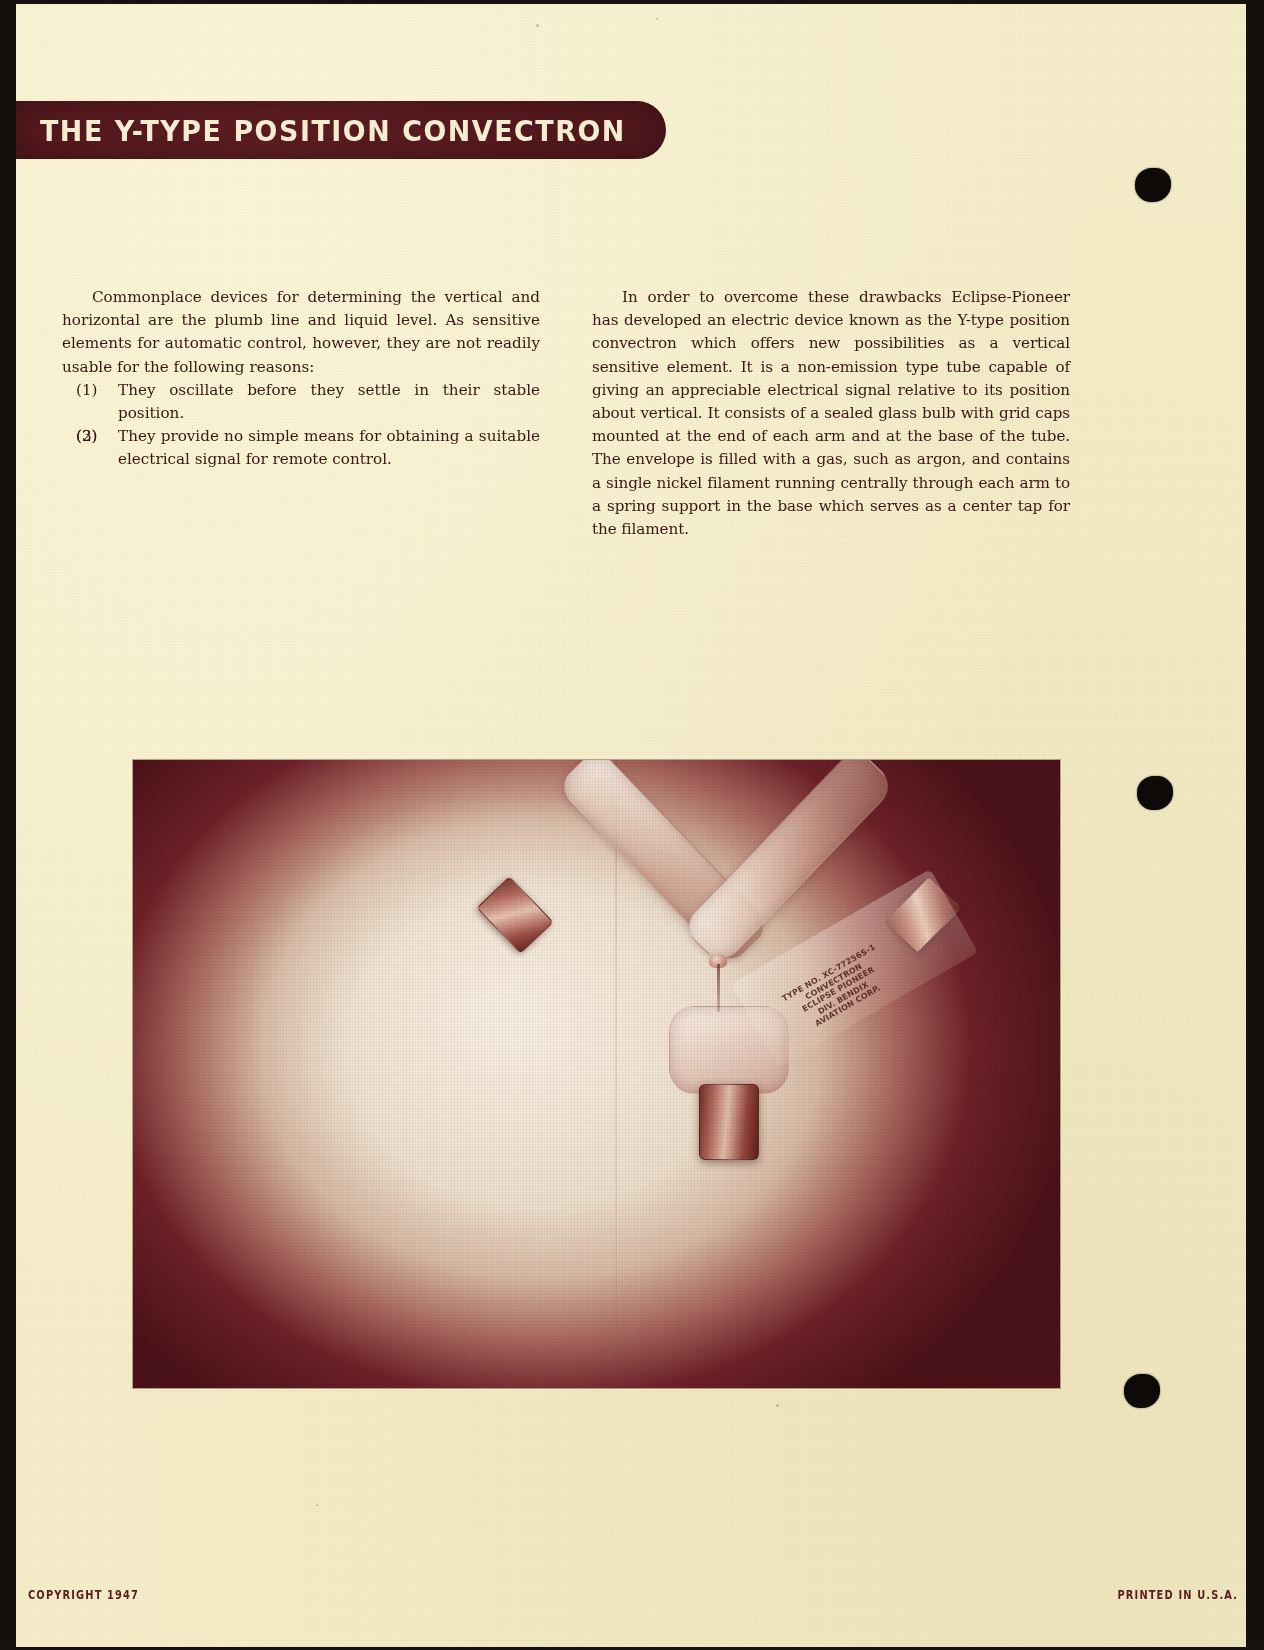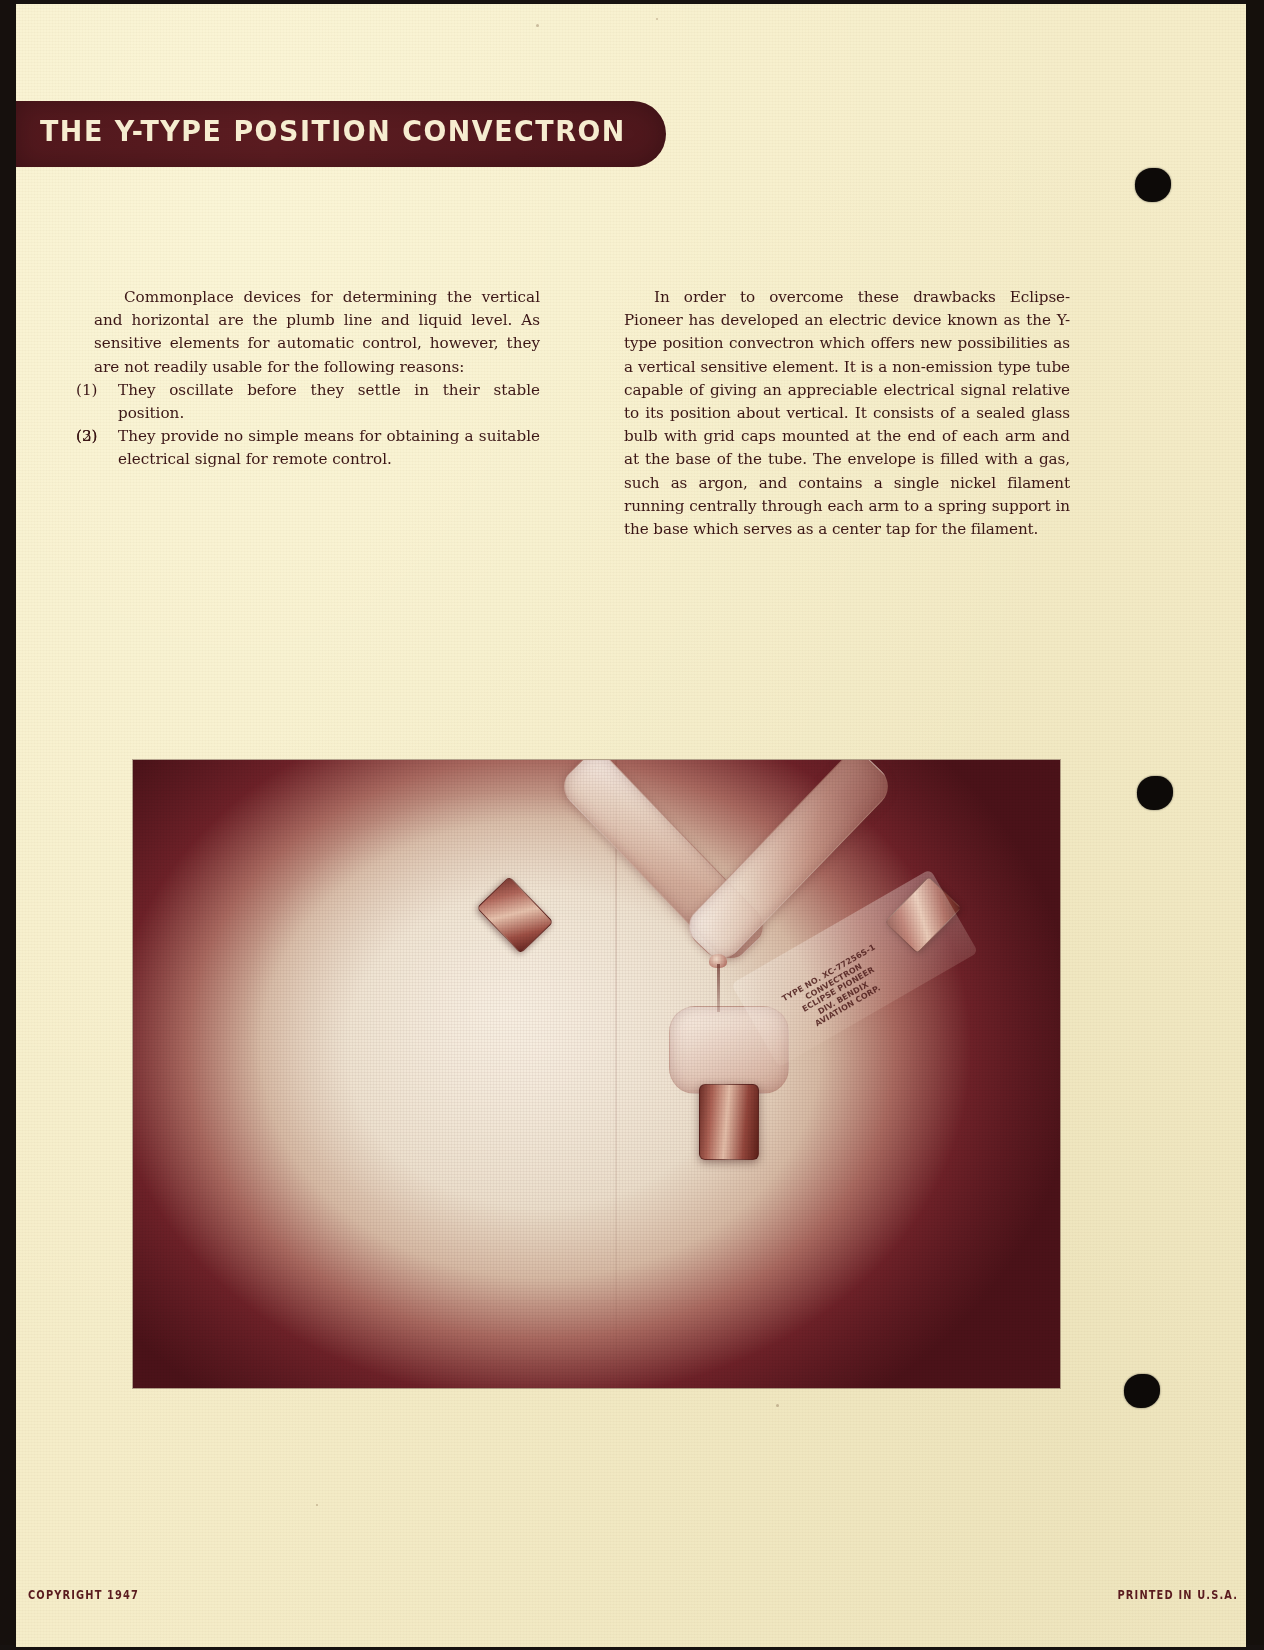--- a/index.html
+++ b/index.html
@@ -18,37 +18,37 @@
       radial-gradient(ellipse at 85% 88%, rgba(226,215,170,.40), rgba(0,0,0,0) 65%),
       #f5edc9;
   }
   .paper:after{content:"";position:absolute;inset:0;pointer-events:none;
     background:
       repeating-linear-gradient(0deg, rgba(120,95,50,.030) 0 1px, rgba(255,255,255,0) 1px 3px),
       repeating-linear-gradient(90deg, rgba(120,95,50,.025) 0 1px, rgba(255,255,255,0) 1px 3px);
     mix-blend-mode:multiply;opacity:.8;}
 
   
-  .banner{position:absolute;left:16px;top:101px;width:650px;height:66px;
+  .banner{position:absolute;left:16px;top:101px;width:650px;height:58px;
     background:linear-gradient(95deg,#51181d 0%,#5b1c21 40%,#4e171c 100%);
     border-top-right-radius:34px;border-bottom-right-radius:34px;
     box-shadow:inset 0 0 26px rgba(0,0,0,.25);}
   .banner-title{position:absolute;left:24px;top:14px;color:#f6edd0;
     font-family:"DejaVu Sans", sans-serif;font-weight:bold;font-size:28px;
     letter-spacing:1.6px;white-space:nowrap;transform:scaleX(.96);transform-origin:left center;}
 
   
   .cols{position:absolute;left:62px;top:286px;width:1030px;}
   .col{position:absolute;top:0;width:478px;color:#3b1616;
     font-family:"DejaVu Serif", serif;font-size:15.2px;line-height:23.2px;
     text-align:justify;}
   .col.left{left:0;}
   .col.right{left:530px;}
   .col p{margin:0;}
-  .col p.indent{text-indent:30px;margin-left:32px;}
+  .col p.indent{text-indent:30px;}
   .numlist{margin:0;padding:0;list-style:none;}
   .numlist li{position:relative;padding-left:56px;margin:0;}
   .numlist li .num{position:absolute;left:14px;top:0;}
   .tight{letter-spacing:-0.1px;}
 
   
   .photo{position:absolute;left:133px;top:760px;width:927px;height:628px;
     background:#4a1219;overflow:hidden;
     box-shadow:0 0 0 1px rgba(60,20,20,.35);}
   .photo .vig{position:absolute;inset:0;

